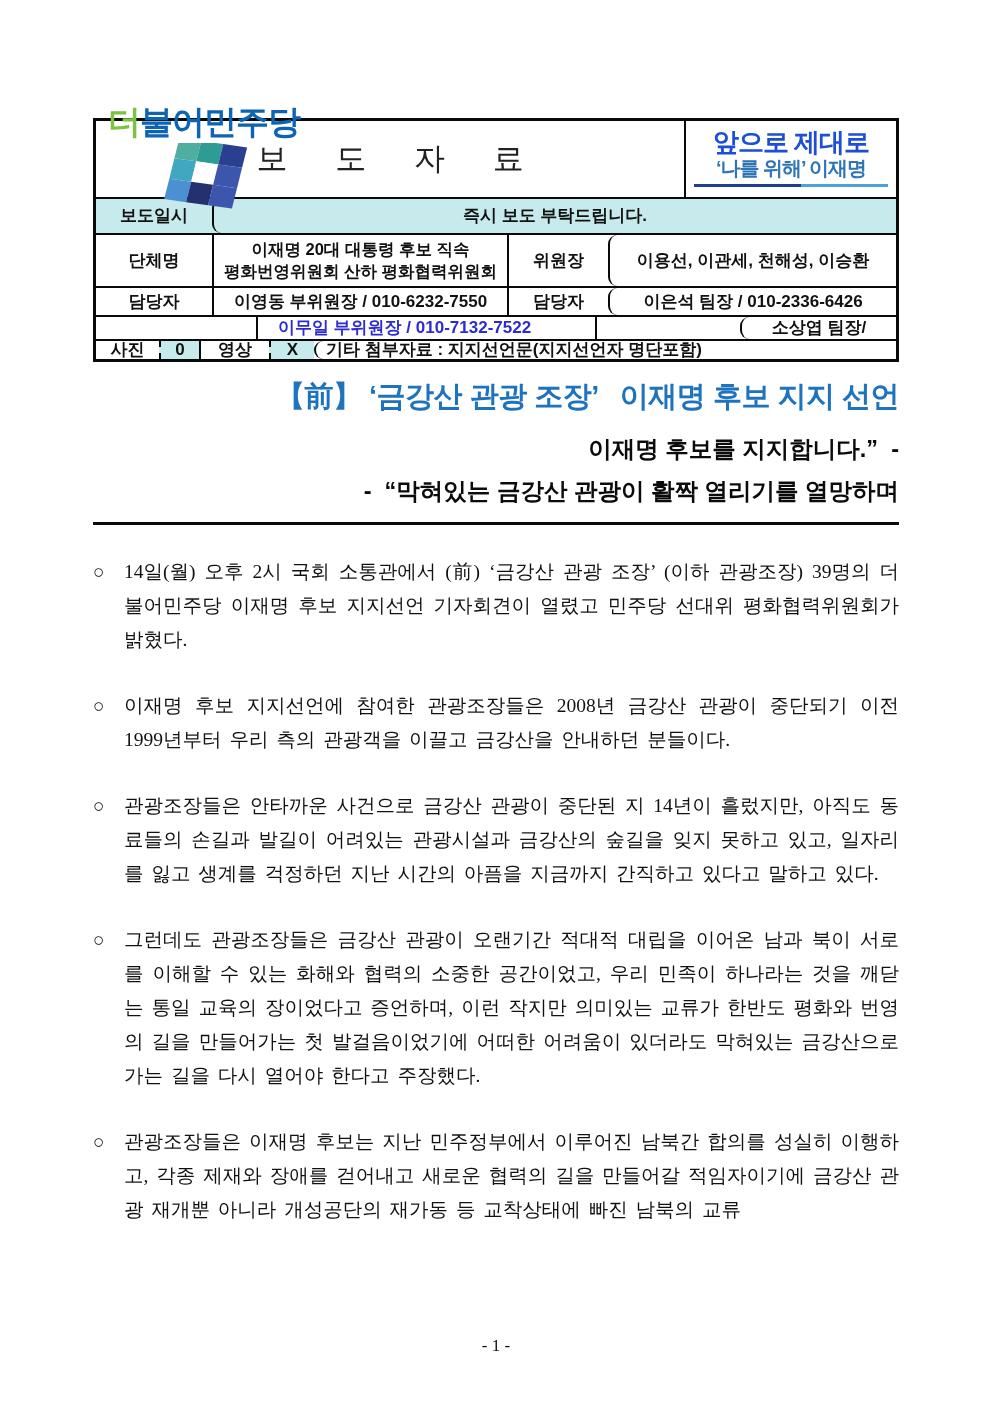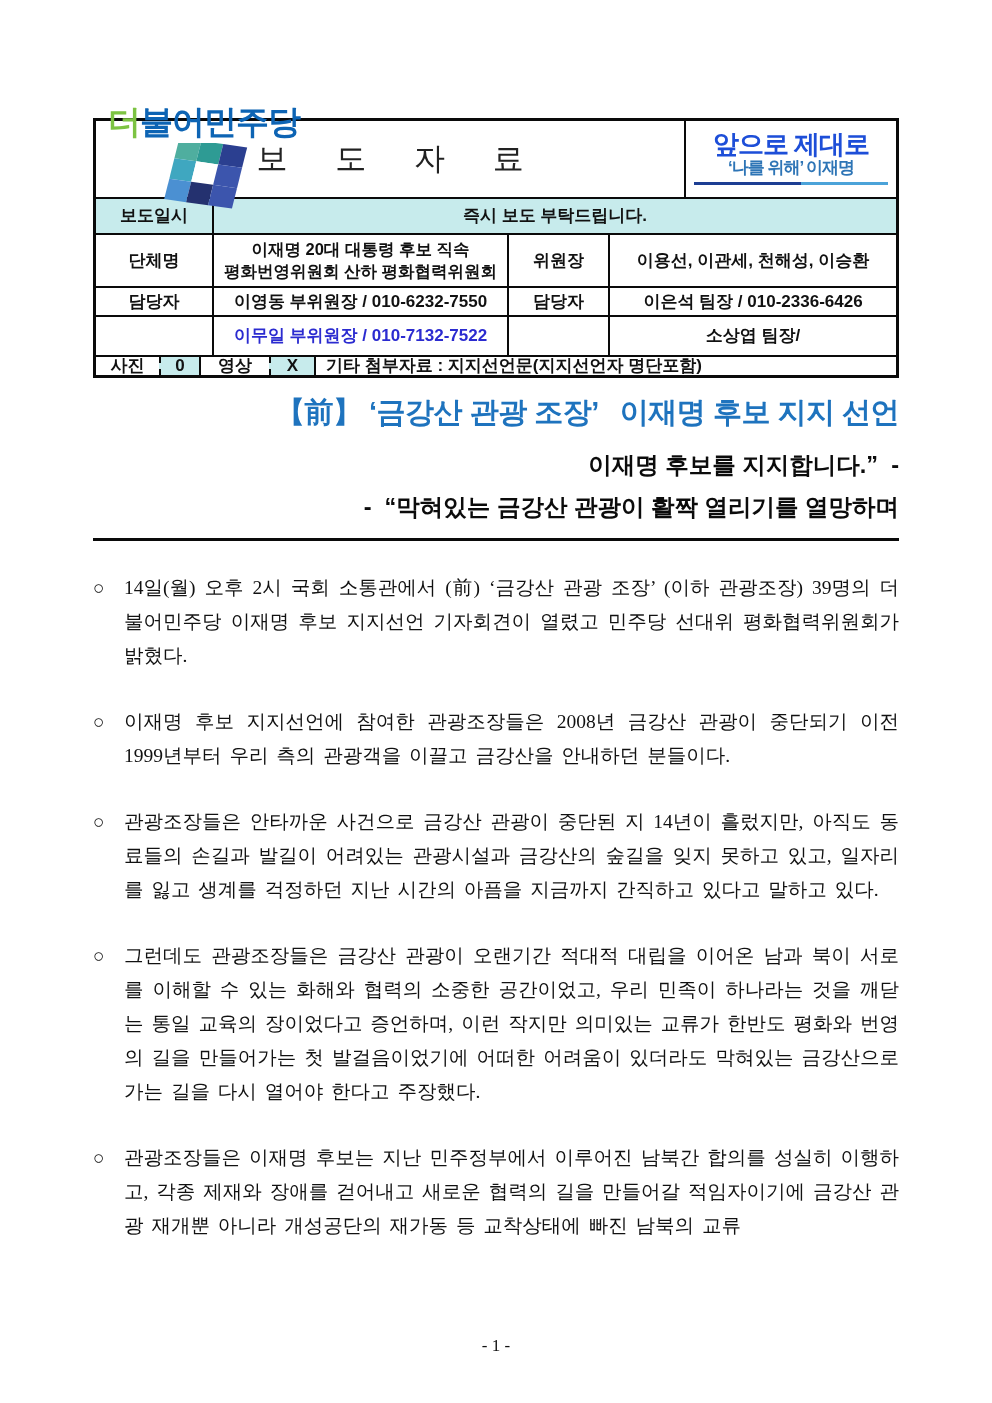--- a/index.html
+++ b/index.html
@@ -31,33 +31,33 @@
   .logo-rest  { color:#0d64b4; }
   .flag { margin-top:-4px; }
   .doctype {
     position:absolute; left:0; right:212px; top:0; bottom:0;
     display:flex; align-items:center; justify-content:center;
     font-family:"Liberation Serif","DejaVu Serif",serif;
     font-size:31px; letter-spacing:20px; text-indent:20px; color:#222; pointer-events:none;
   }
   .slogan-cell { width:212px; flex-direction:column; justify-content:center; padding:6px 8px 8px; }
   .slogan1 { font-weight:900; font-size:26px; letter-spacing:-1px; color:#1d4ed8; line-height:1.05; }
-  .slogan2 { font-weight:600; font-size:17px; letter-spacing:-1px; color:#2e75b6;
+  .slogan2 { font-weight:600; font-size:20px; letter-spacing:-1px; color:#2e75b6;
              padding-bottom:4px; width:100%; line-height:1.2;
              border-bottom:3px solid; border-image:linear-gradient(to right,#1d3e93 55%,#4ba3d9 55%) 1; }
 
   .r1 { height:36px; }
   .r2 { height:53px; }
   .r3 { height:29px; }
-  .r4 { height:40px; }
+  .r4 { height:24px;gap:44px; }
   .r5 { height:20px; }
   .w-label  { width:116px; flex:none; }
   .w-val1   { width:295px; flex:none; }
   .w-label2 { width:101px; flex:none; }
-  .flex1 { flex:1; }
+  .flex1 { flex:1;border-radius:9px; }
   .two-line { font-size:16.5px; line-height:1.3; }
   .blue-text { color:#2b2bd0; }
   .w-photo { width:63px; flex:none; }
   .w-zero  { width:40px; flex:none; }
   .w-video { width:70px; flex:none; }
   .w-x     { width:45px; flex:none; }
   .attach-cell { justify-content:flex-start; padding-left:10px; text-align:left; }
 
   
   .title-block { margin-top:17px; text-align:right; }

